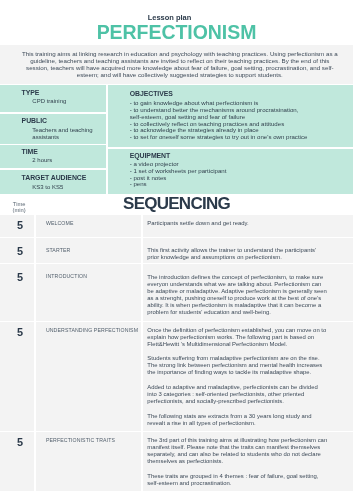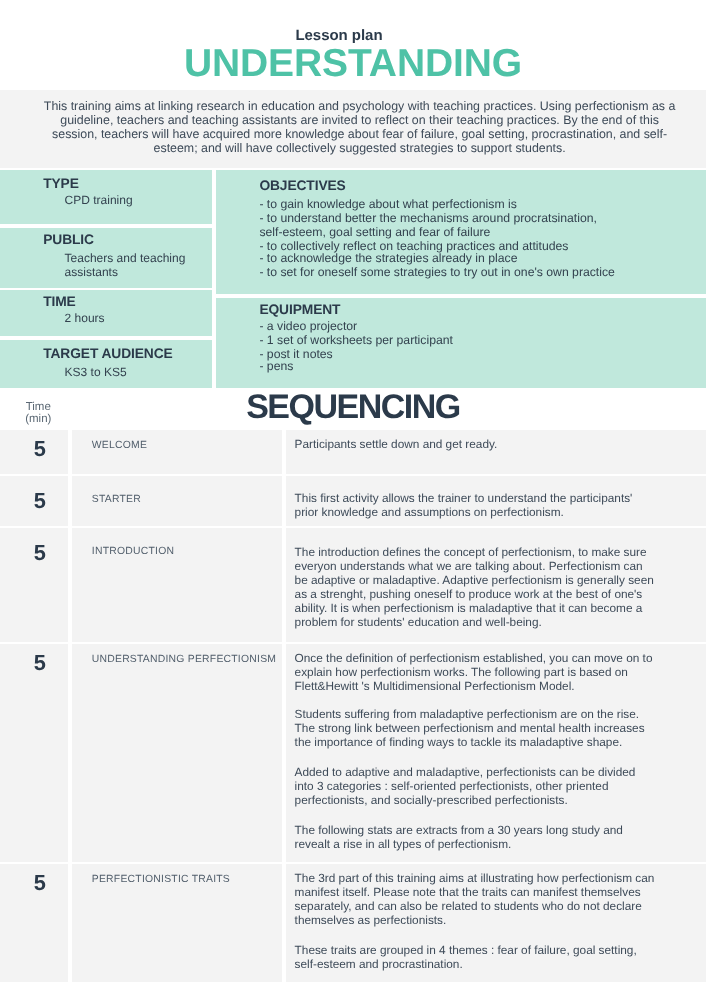--- a/index.html
+++ b/index.html
@@ -70,21 +70,21 @@
          color:#3d4a58;line-height:6.95px;}
   .sdesc p{margin:0 0 7.85px 0;}
   .sdesc p:last-child{margin-bottom:0;}
 </style>
 </head>
 <body>
 
 <div class="page">
 
   <div class="eyebrow">Lesson plan</div>
-  <div class="title">UNDERSTANDING</div>
+  <div class="title">PERFECTIONISM</div>
 
   <div class="intro">
     <p>This training aims at linking research in education and psychology with teaching practices. Using perfectionism as a guideline, teachers and teaching assistants are invited to reflect on their teaching practices. By the end of this session, teachers will have acquired more knowledge about fear of failure, goal setting, procrastination, and self-esteem; and will have collectively suggested strategies to support students.</p>
   </div>
 
   <div class="card cL" id="card-type">
     <h3>TYPE</h3>
     <div class="val">CPD training</div>
   </div>
   <div class="card cL" id="card-public">

